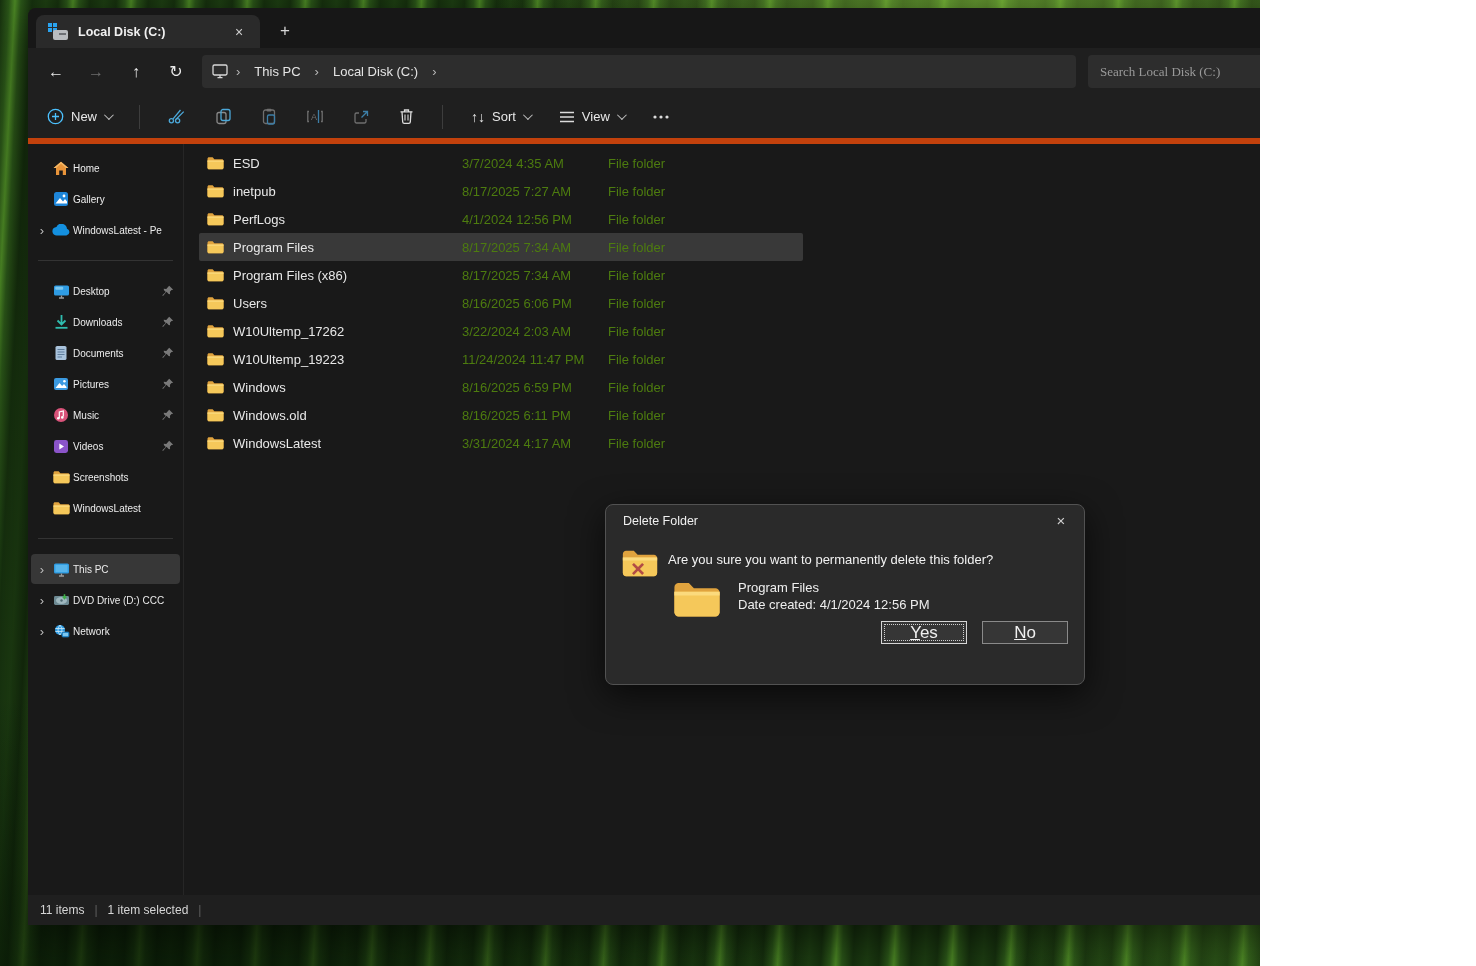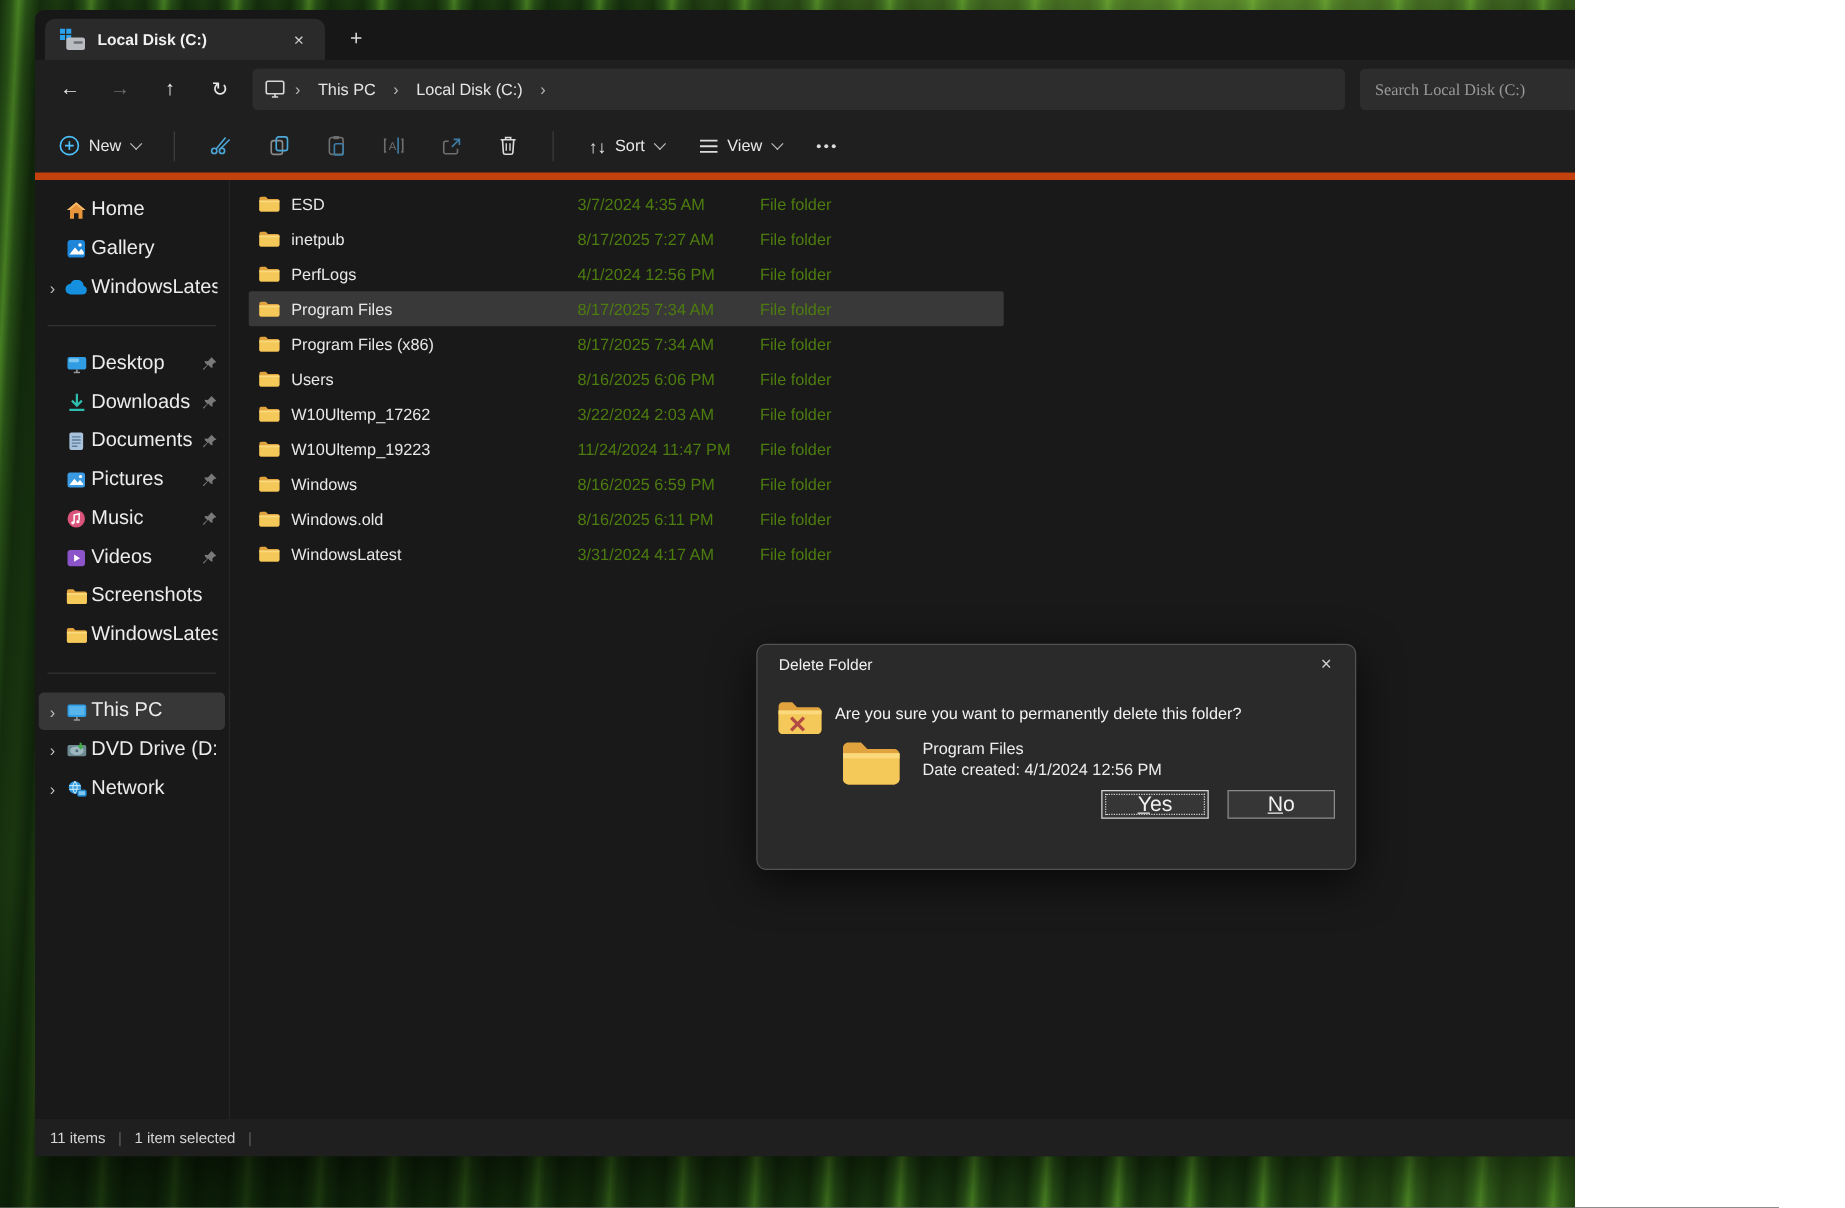--- a/index.html
+++ b/index.html
@@ -72,21 +72,21 @@
 
   
   .bodyrow{ flex:1; display:flex; min-height:0; background:#191919; }
 
   
   .sidebar{ width:155px; flex-shrink:0; padding-top:8px; overflow:hidden; position:relative; background:#191919; }
   .sitem{ height:30px; margin:1px 3px; border-radius:4px; display:flex; align-items:center; padding:0 6px 0 4px; gap:2px; }
   .sitem.sel{ background:#373737; }
   .sitem .sx{ width:14px; text-align:center; color:#bdbdbd; font-size:13px; flex-shrink:0; }
   .sitem .sico{ width:20px; height:18px; display:flex; align-items:center; justify-content:center; flex-shrink:0; }
-  .sitem .slabel{ flex:1; font-size:16px; color:#ececec; white-space:nowrap; overflow:hidden; }
+  .sitem .slabel{ flex:1; font-size:10px; color:#ececec; white-space:nowrap; overflow:hidden; }
   .sitem .pin{ width:12px; height:12px; flex-shrink:0; opacity:.75; }
   .sdivider{ height:1px; background:#333; margin:15px 10px; }
 
   
   .main{ flex:1; min-width:0; padding:0 0 0 15px; position:relative; border-left:1px solid #262626; }
   .lheader{ display:flex; height:23px; align-items:center; color:#d2d2d2; font-size:12.5px; position:relative; margin-top:1px; }
   .lheader .hsep{ width:1px; height:15px; background:#3f3f3f; }
   .sortcaret{ position:absolute; left:130px; top:-4px; width:7px; height:7px;
     border-left:1.3px solid #b5b5b5; border-top:1.3px solid #b5b5b5; transform:rotate(45deg); }
   .c-name{ width:257px; padding-left:8px; }
@@ -102,21 +102,21 @@
 
   
   .statusbar{ height:30px; background:#1f1f1f; display:flex; align-items:center; padding:0 8px 0 12px;
     font-size:12px; color:#d6d6d6; flex-shrink:0; gap:10px; }
   .stsep{ color:#5f5f5f; }
   .viewtoggles{ margin-left:auto; display:flex; gap:4px; }
   .vbtn{ width:24px; height:22px; border-radius:4px; display:flex; align-items:center; justify-content:center; }
   .vbtn.active{ background:rgba(255,255,255,.16); }
 
   
-  .dialog{ position:absolute; left:605px; top:515px; width:480px; height:181px; background:#2a2a2a;
+  .dialog{ position:absolute; left:605px; top:504px; width:480px; height:181px; background:#2a2a2a;
     border:1px solid #525252; border-radius:8px; box-shadow:0 10px 34px rgba(0,0,0,.65); z-index:50;
     overflow:hidden; }
   .dlg-title{ height:31px; display:flex; align-items:center; padding:0 10px 0 17px; font-size:12.5px; color:#f0f0f0; }
   .dlg-close{ margin-left:auto; width:26px; height:24px; display:flex; align-items:center; justify-content:center;
     color:#cfcfcf; font-size:15px; border-radius:4px; }
   .dlg-body{ position:relative; height:118px; }
   .warnico{ position:absolute; left:15px; top:12px; }
   .warnico .redx{ position:absolute; left:10px; top:9px; color:#b24b45; font-size:24px; font-weight:700; line-height:1; }
   .dlg-msg{ position:absolute; left:62px; top:16px; font-size:13px; color:#f2f2f2; }
   .bigfolder{ position:absolute; left:67px; top:43px; }

